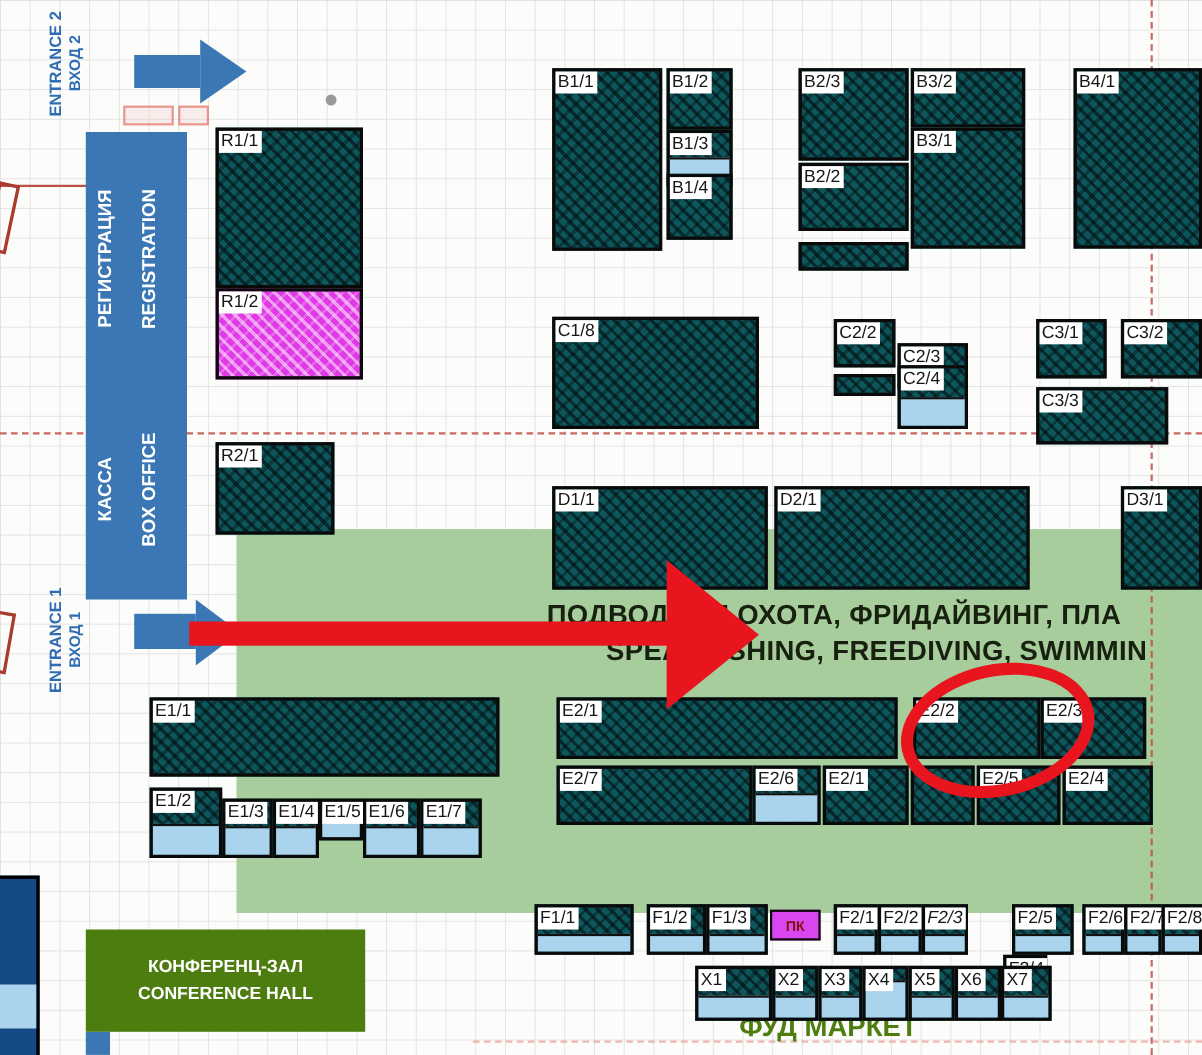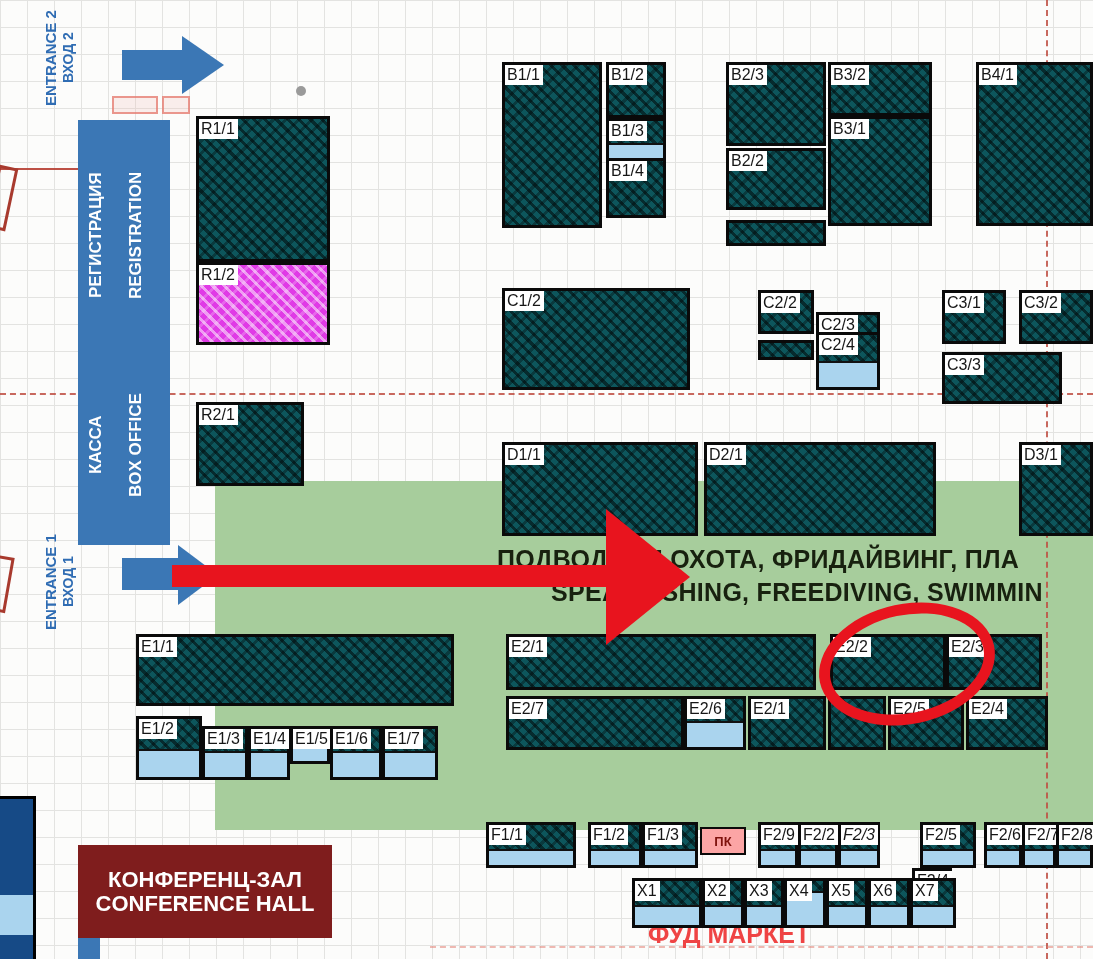--- a/index.html
+++ b/index.html
@@ -20,43 +20,43 @@
   .dash-b{position:absolute;left:430px;top:946px;width:663px;height:0;border-top:2px dashed rgba(226,128,116,.55);z-index:2}
   .pink-rect{position:absolute;border:2px solid rgba(228,120,110,.75);background:rgba(243,185,176,.22);z-index:2}
 
   
   .blue-bar{position:absolute;background:#3b77b5;z-index:3}
   .vtext{position:absolute;writing-mode:vertical-rl;transform:rotate(180deg);font-weight:bold;text-align:center;white-space:nowrap;z-index:4}
   .vtext.white{color:#fff}
   .vtext.blue{color:#2f6cb3}
   .barrow-body{position:absolute;background:#3b77b5;z-index:3}
   .barrow-head{position:absolute;width:0;height:0;border-style:solid;border-color:transparent;z-index:3}
-  .conf{position:absolute;left:78px;top:845px;width:254px;height:93px;background:#7f1d1d;color:#fff;
+  .conf{position:absolute;left:78px;top:845px;width:254px;height:93px;background:#4d7c0f;color:#fff;
         display:flex;flex-direction:column;align-items:center;justify-content:center;
-        font-weight:bold;font-size:22px;line-height:24px;text-align:center;z-index:3}
+        font-weight:bold;font-size:16px;line-height:24px;text-align:center;z-index:3}
 
   
   .zone-green{position:absolute;left:215px;top:481px;width:878px;height:349px;background:#a7cd9c;z-index:1}
   .zone-title{position:absolute;font-weight:bold;font-size:25px;color:#18210f;white-space:nowrap;z-index:4;letter-spacing:.3px}
-  .food-title{position:absolute;left:648px;top:920px;font-weight:bold;font-size:25px;color:#ef4444;white-space:nowrap;z-index:2}
+  .food-title{position:absolute;left:672px;top:920px;font-weight:bold;font-size:25px;color:#4d7c0f;white-space:nowrap;z-index:2}
 
   
   .booth{position:absolute;border:3px solid #0a0a0a;z-index:3;
     background-color:#0d565c;
     background-image:
       repeating-linear-gradient(45deg, rgba(0,0,0,.5) 0 3px, transparent 3px 8px),
       repeating-linear-gradient(-45deg, rgba(0,0,0,.32) 0 3px, transparent 3px 9px);
   }
   .booth.magenta{
     background-color:#e03ae6;
     background-image:
       repeating-linear-gradient(45deg, rgba(255,255,255,.5) 0 3px, transparent 3px 8px),
       repeating-linear-gradient(-45deg, rgba(255,255,255,.22) 0 3px, transparent 3px 9px);
   }
-  .booth.red{background:#fca5a5;border-width:2px;display:flex;align-items:center;justify-content:center}
+  .booth.red{background:#d946ef;border-width:2px;display:flex;align-items:center;justify-content:center}
   .chip{position:absolute;top:0;left:0;background:#fff;color:#161616;font-size:16px;line-height:19px;padding:0 3px 1px 2px;white-space:nowrap;z-index:2}
   .booth.red .chip{position:static;background:transparent;color:#7e120d;font-weight:bold;font-size:13px;padding:0}
   .strip{position:absolute;left:0;right:0;bottom:0;background:#aad4ee;border-top:2px solid #111;z-index:1}
 
   
   .gray-dot{position:absolute;left:296px;top:86px;width:10px;height:10px;border-radius:50%;background:#9a9a9a;z-index:2}
   .red-outline{position:absolute;border:3px solid #a83a2e;background:transparent;z-index:2}
   .navy-block{position:absolute;left:-28px;top:796px;width:64px;height:170px;background:#164a86;border:3px solid #000;z-index:3}
   .navy-block .inner{position:absolute;left:0;right:0;bottom:28px;height:40px;background:#aad4ee}
   .blue-sq{position:absolute;left:78px;top:938px;width:22px;height:21px;background:#3b77b5;z-index:3}
@@ -145,21 +145,21 @@
       <span class="chip">B2/2</span>
     </div>
     <div class="booth" style="left: 726px; top: 220px; width: 100px; height: 26px;"></div>
     <div class="booth" style="left: 828px; top: 116px; width: 104px; height: 110px;">
       <span class="chip">B3/1</span>
     </div>
     <div class="booth" style="left: 976px; top: 62px; width: 117px; height: 164px;">
       <span class="chip">B4/1</span>
     </div>
     <div class="booth" style="left: 502px; top: 288px; width: 188px; height: 102px;">
-      <span class="chip">C1/2</span>
+      <span class="chip">C1/8</span>
     </div>
     <div class="booth" style="left: 758px; top: 290px; width: 56px; height: 44px;">
       <span class="chip">C2/2</span>
     </div>
     <div class="booth" style="left: 758px; top: 340px; width: 56px; height: 20px;"></div>
     <div class="booth" style="left: 816px; top: 290px; width: 64px; height: 42px; margin-top: 22px;">
       <span class="chip">C2/3</span>
     </div>
     <div class="booth" style="left: 816px; top: 332px; width: 64px; height: 58px;">
       <div class="strip" style="height: 26px;"></div>
@@ -246,21 +246,21 @@
     </div>
     <div class="booth" style="left: 642px; top: 822px; width: 56px; height: 46px;">
       <div class="strip" style="height: 16px;"></div>
       <span class="chip">F1/3</span>
     </div>
     <div class="booth red" style="left: 700px; top: 827px; width: 46px; height: 28px;">
       <span class="chip">ПК</span>
     </div>
     <div class="booth" style="left: 758px; top: 822px; width: 40px; height: 46px;">
       <div class="strip" style="height: 16px;"></div>
-      <span class="chip">F2/9</span>
+      <span class="chip">F2/1</span>
     </div>
     <div class="booth" style="left: 798px; top: 822px; width: 40px; height: 46px;">
       <div class="strip" style="height: 16px;"></div>
       <span class="chip">F2/2</span>
     </div>
     <div class="booth" style="left: 838px; top: 822px; width: 42px; height: 46px; font-style: italic;">
       <div class="strip" style="height: 16px;"></div>
       <span class="chip">F2/3</span>
     </div>
     <div class="booth" style="left: 912px; top: 822px; width: 40px; height: 46px; margin-top: 46px;">

